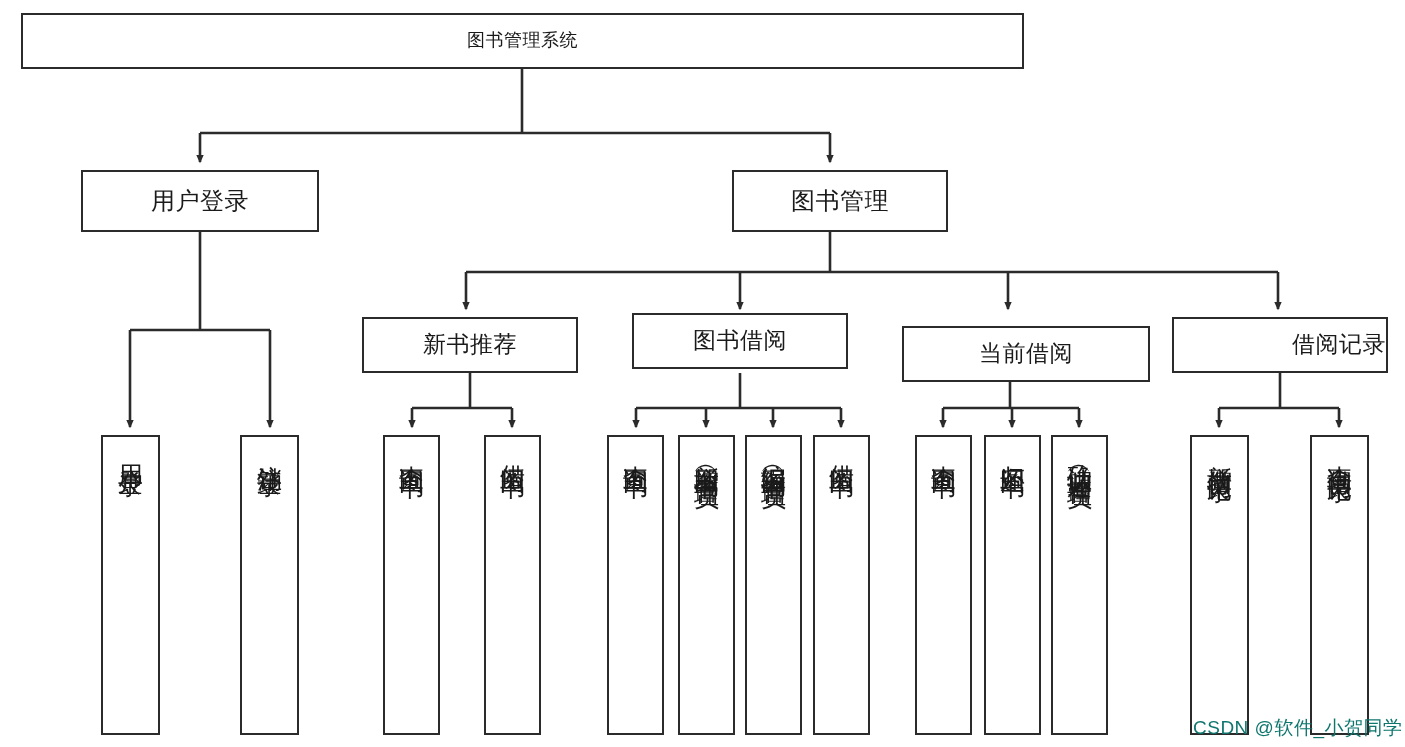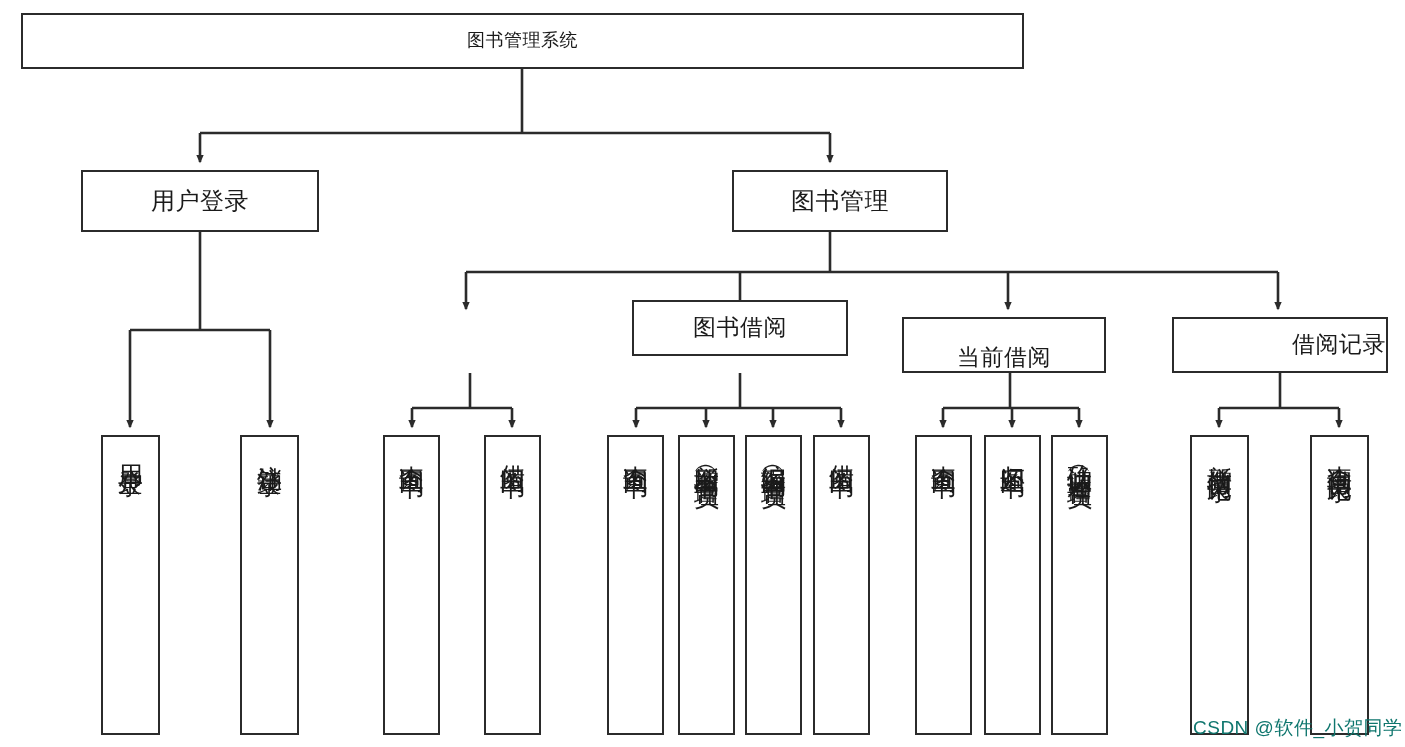--- a/index.html
+++ b/index.html
@@ -132,24 +132,27 @@
     <span class="label">图书管理系统</span>
   </div>
 
   <div class="node-box node-l2" style="left:81px; top:170px; width:238px; height:62px;">
     <span class="label">用户登录</span>
   </div>
   <div class="node-box node-l2" style="left:732px; top:170px; width:216px; height:62px;">
     <span class="label">图书管理</span>
   </div>
 
-  <div class="node-box node-l3" style="left:632px; top:300px; width:216px; height:56px;">
+  <div class="node-box node-l3" style="left:362px; top:317px; width:216px; height:56px;">
+    <span class="label">新书推荐</span>
+  </div>
+  <div class="node-box node-l3" style="left:632px; top:313px; width:216px; height:56px;">
     <span class="label">图书借阅</span>
   </div>
-  <div class="node-box node-l3" style="left:902px; top:317px; width:204px; height:56px;align-items:flex-end;">
+  <div class="node-box node-l3" style="left:902px; top:326px; width:248px; height:56px;">
     <span class="label">当前借阅</span>
   </div>
   <div class="node-box node-l3" style="left:1172px; top:317px; width:216px; height:56px;justify-content:flex-end;">
     <span class="label">借阅记录</span>
   </div>
 
   <div class="node-box node-leaf" style="left:101px; top:435px; width:59px; height:300px;">
     <span class="label">用户登录</span>
   </div>
   <div class="node-box node-leaf" style="left:240px; top:435px; width:59px; height:300px;">

